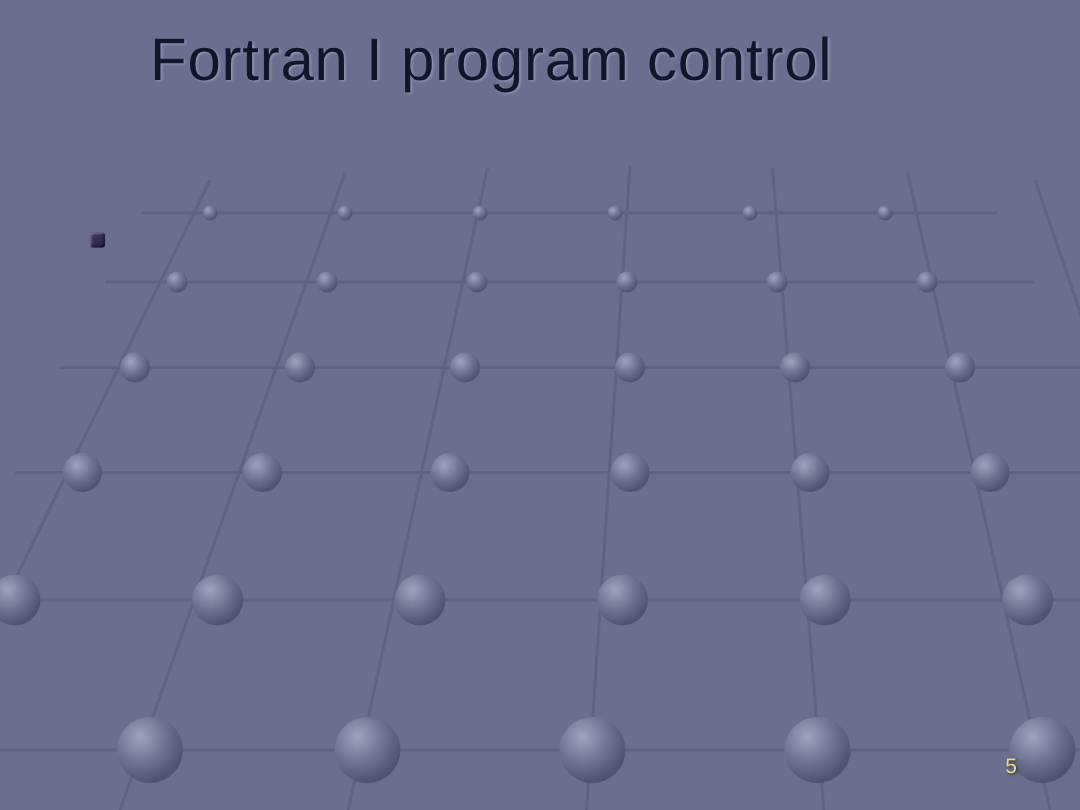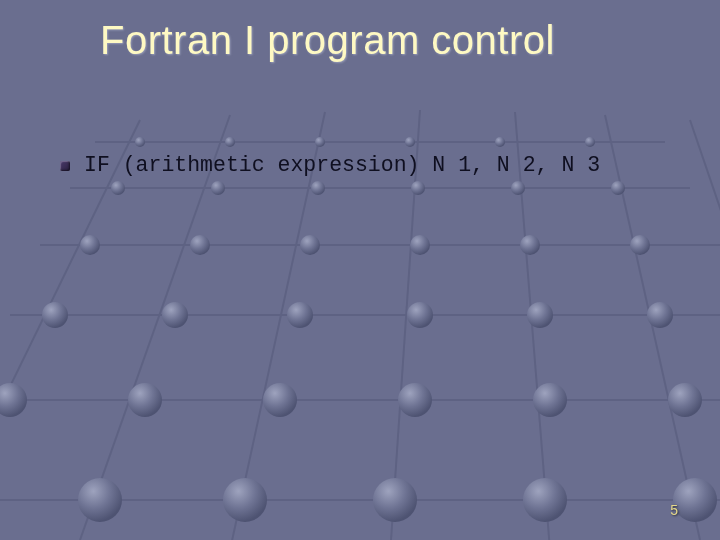--- a/index.html
+++ b/index.html
@@ -21,21 +21,21 @@
   .slide {
     position: relative;
     z-index: 1;
     width: 720px;
     height: 540px;
     padding: 18px 40px 0 60px;
   }
   .title {
     font-size: 40px;
     font-weight: 400;
-    color: #fef9c3;
+    color: #0f172a;
     text-shadow: 1px 1px 2px rgba(180,185,210,.6);
     margin-left: 40px;
     margin-bottom: 90px;
     letter-spacing: 0.5px;
   }
   .bullet-row {
     display: flex;
     align-items: center;
     gap: 14px;
     margin-bottom: 100px;
@@ -142,18 +142,17 @@
       </g>
     </g>
   </svg>
 </div>
 
 <div class="slide">
   <h1 class="title">Fortran I program control</h1>
 
   <div class="bullet-row">
     <span class="bullet-icon"></span>
-    <span class="bullet-text">IF (arithmetic expression) N 1, N 2, N 3</span>
   </div>
 
 
   <div class="pagenum">5</div>
 </div>
 
 </body></html>

